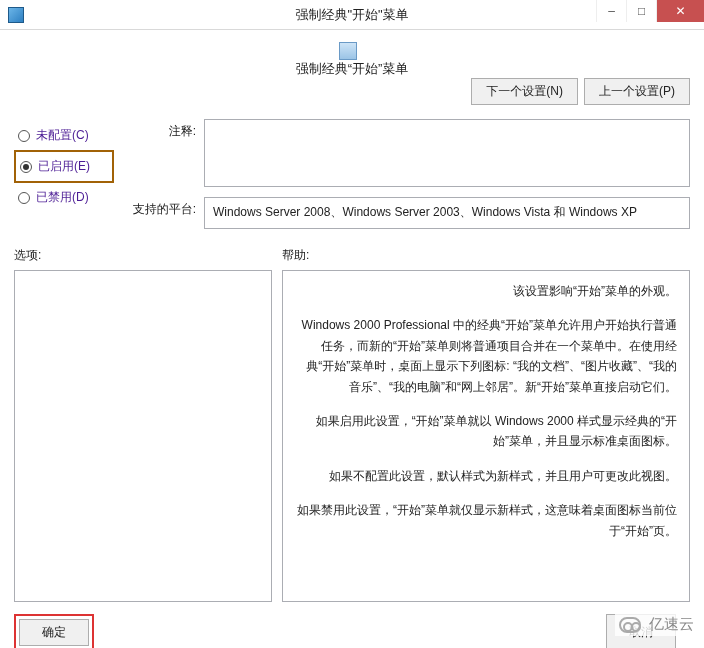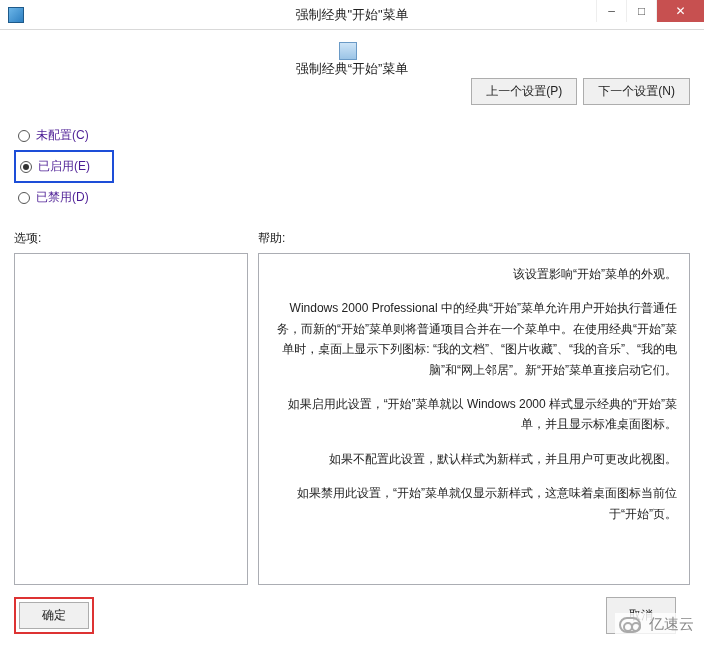--- a/index.html
+++ b/index.html
@@ -95,21 +95,21 @@
   }
   .radio-row {
     display: flex;
     align-items: center;
     gap: 6px;
     padding: 6px 4px;
     font-size: 12px;
     color: #4c1d95;
   }
   .radio-highlight {
-    border: 2px solid #1d4ed8;
+    border: 2px solid #a16207;
     padding: 4px 2px;
   }
   .radio-circle {
     width: 12px; height: 12px;
     border: 1px solid #555;
     border-radius: 50%;
     display: inline-flex;
     align-items: center;
     justify-content: center;
     background: #fff;
@@ -158,21 +158,21 @@
   }
   .lower {
     display: flex;
     gap: 10px;
     margin-top: 18px;
   }
   .lower-col {
     display: flex;
     flex-direction: column;
   }
-  .lower-col.left { width: 234px; }
+  .lower-col.left { width: 258px; }
   .lower-col.right { flex: 1; }
   .lower-label {
     font-size: 12px;
     color: #222;
     margin-bottom: 6px;
   }
   .panel {
     border: 1px solid #abadb3;
     background: #fff;
     height: 332px;
@@ -239,22 +239,22 @@
     <div class="winbtn close">✕</div>
   </div>
 </div>
 
 <div class="content">
 
   <div class="header-row">
     <div class="header-icon"></div>
     <div class="header-title">强制经典“开始”菜单</div>
     <div class="navbtns">
+      <button class="btn">下一个设置(N)</button>
       <button class="btn">上一个设置(P)</button>
-      <button class="btn">下一个设置(N)</button>
     </div>
   </div>
 
   <div class="config-area">
     <div class="radios">
       <label class="radio-row">
         <span class="radio-circle"></span>
         <span>未配置(C)</span>
       </label>
       <div class="radio-highlight">
@@ -262,20 +262,30 @@
           <span class="radio-circle selected"></span>
           <span>已启用(E)</span>
         </label>
       </div>
       <label class="radio-row">
         <span class="radio-circle"></span>
         <span>已禁用(D)</span>
       </label>
     </div>
 
+    <div class="fields">
+      <div class="field-row">
+        <div class="field-label">注释:</div>
+        <textarea class="textarea-comment" style=""></textarea>
+      </div>
+      <div class="field-row">
+        <div class="field-label">支持的平台:</div>
+        <div class="platform-box">Windows Server 2008、Windows Server 2003、Windows Vista 和 Windows XP</div>
+      </div>
+    </div>
   </div>
 
   <div class="lower">
     <div class="lower-col left">
       <div class="lower-label">选项:</div>
       <div class="panel"></div>
     </div>
     <div class="lower-col right">
       <div class="lower-label">帮助:</div>
       <div class="panel help" id="help-panel">

